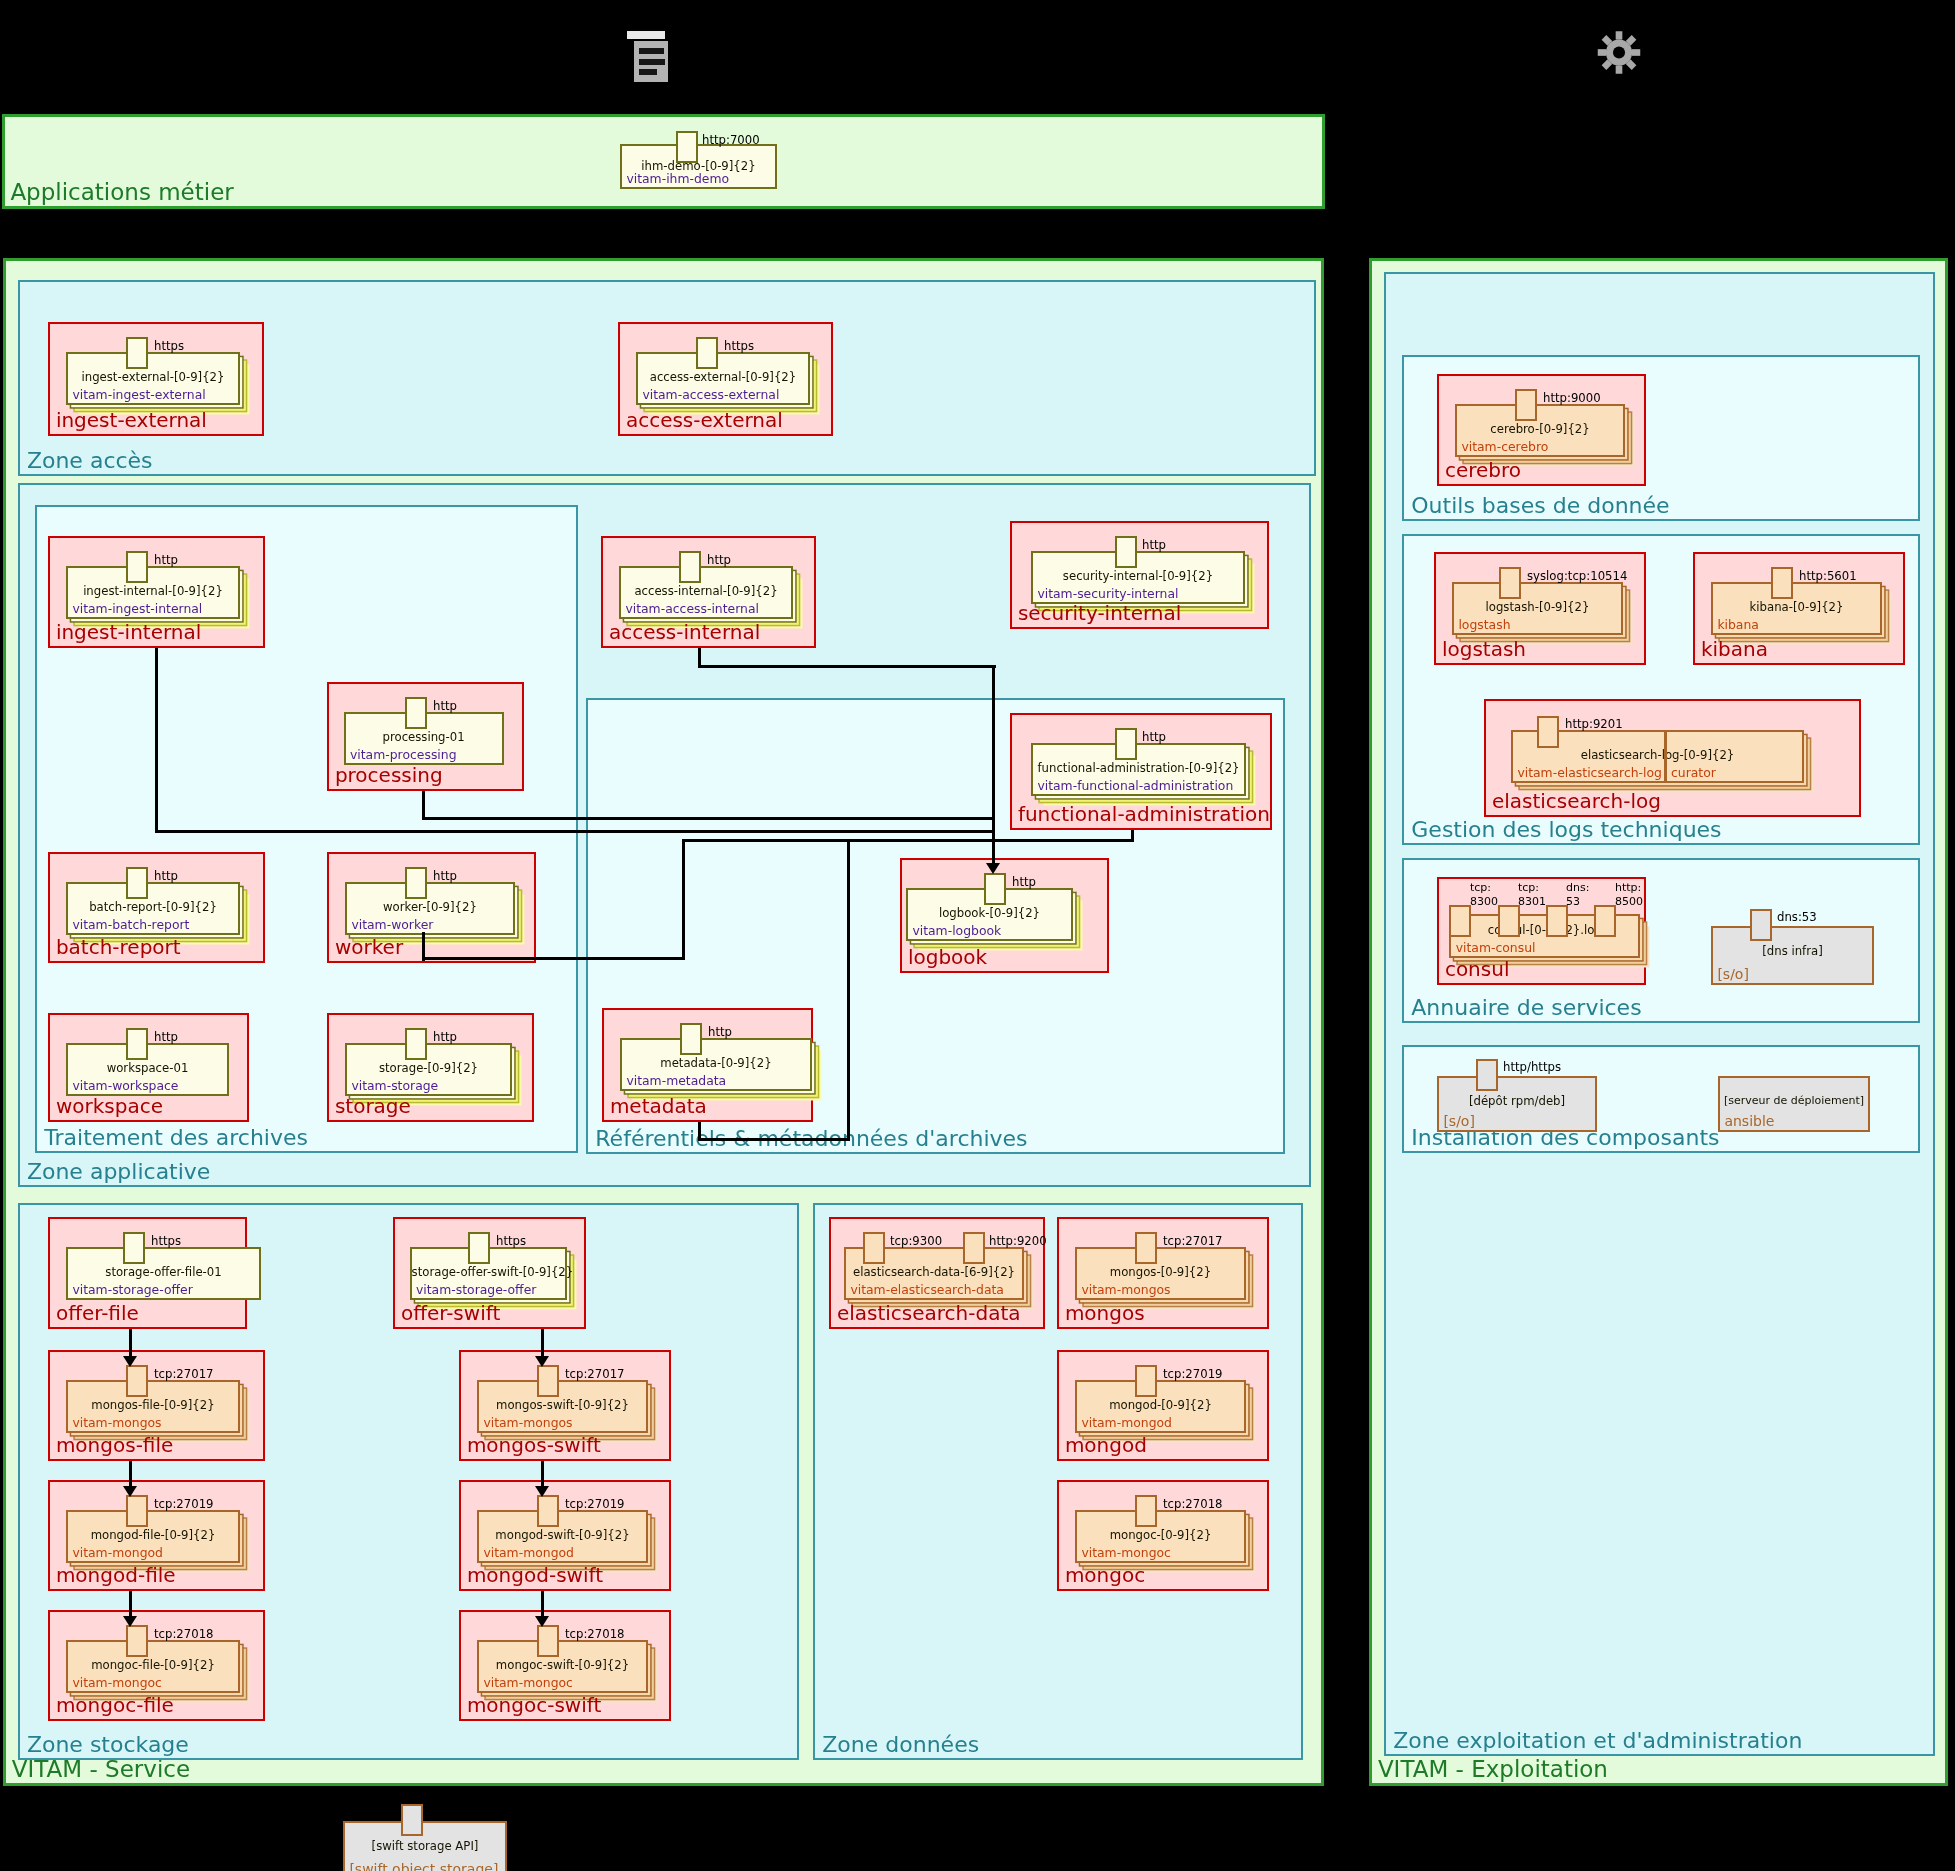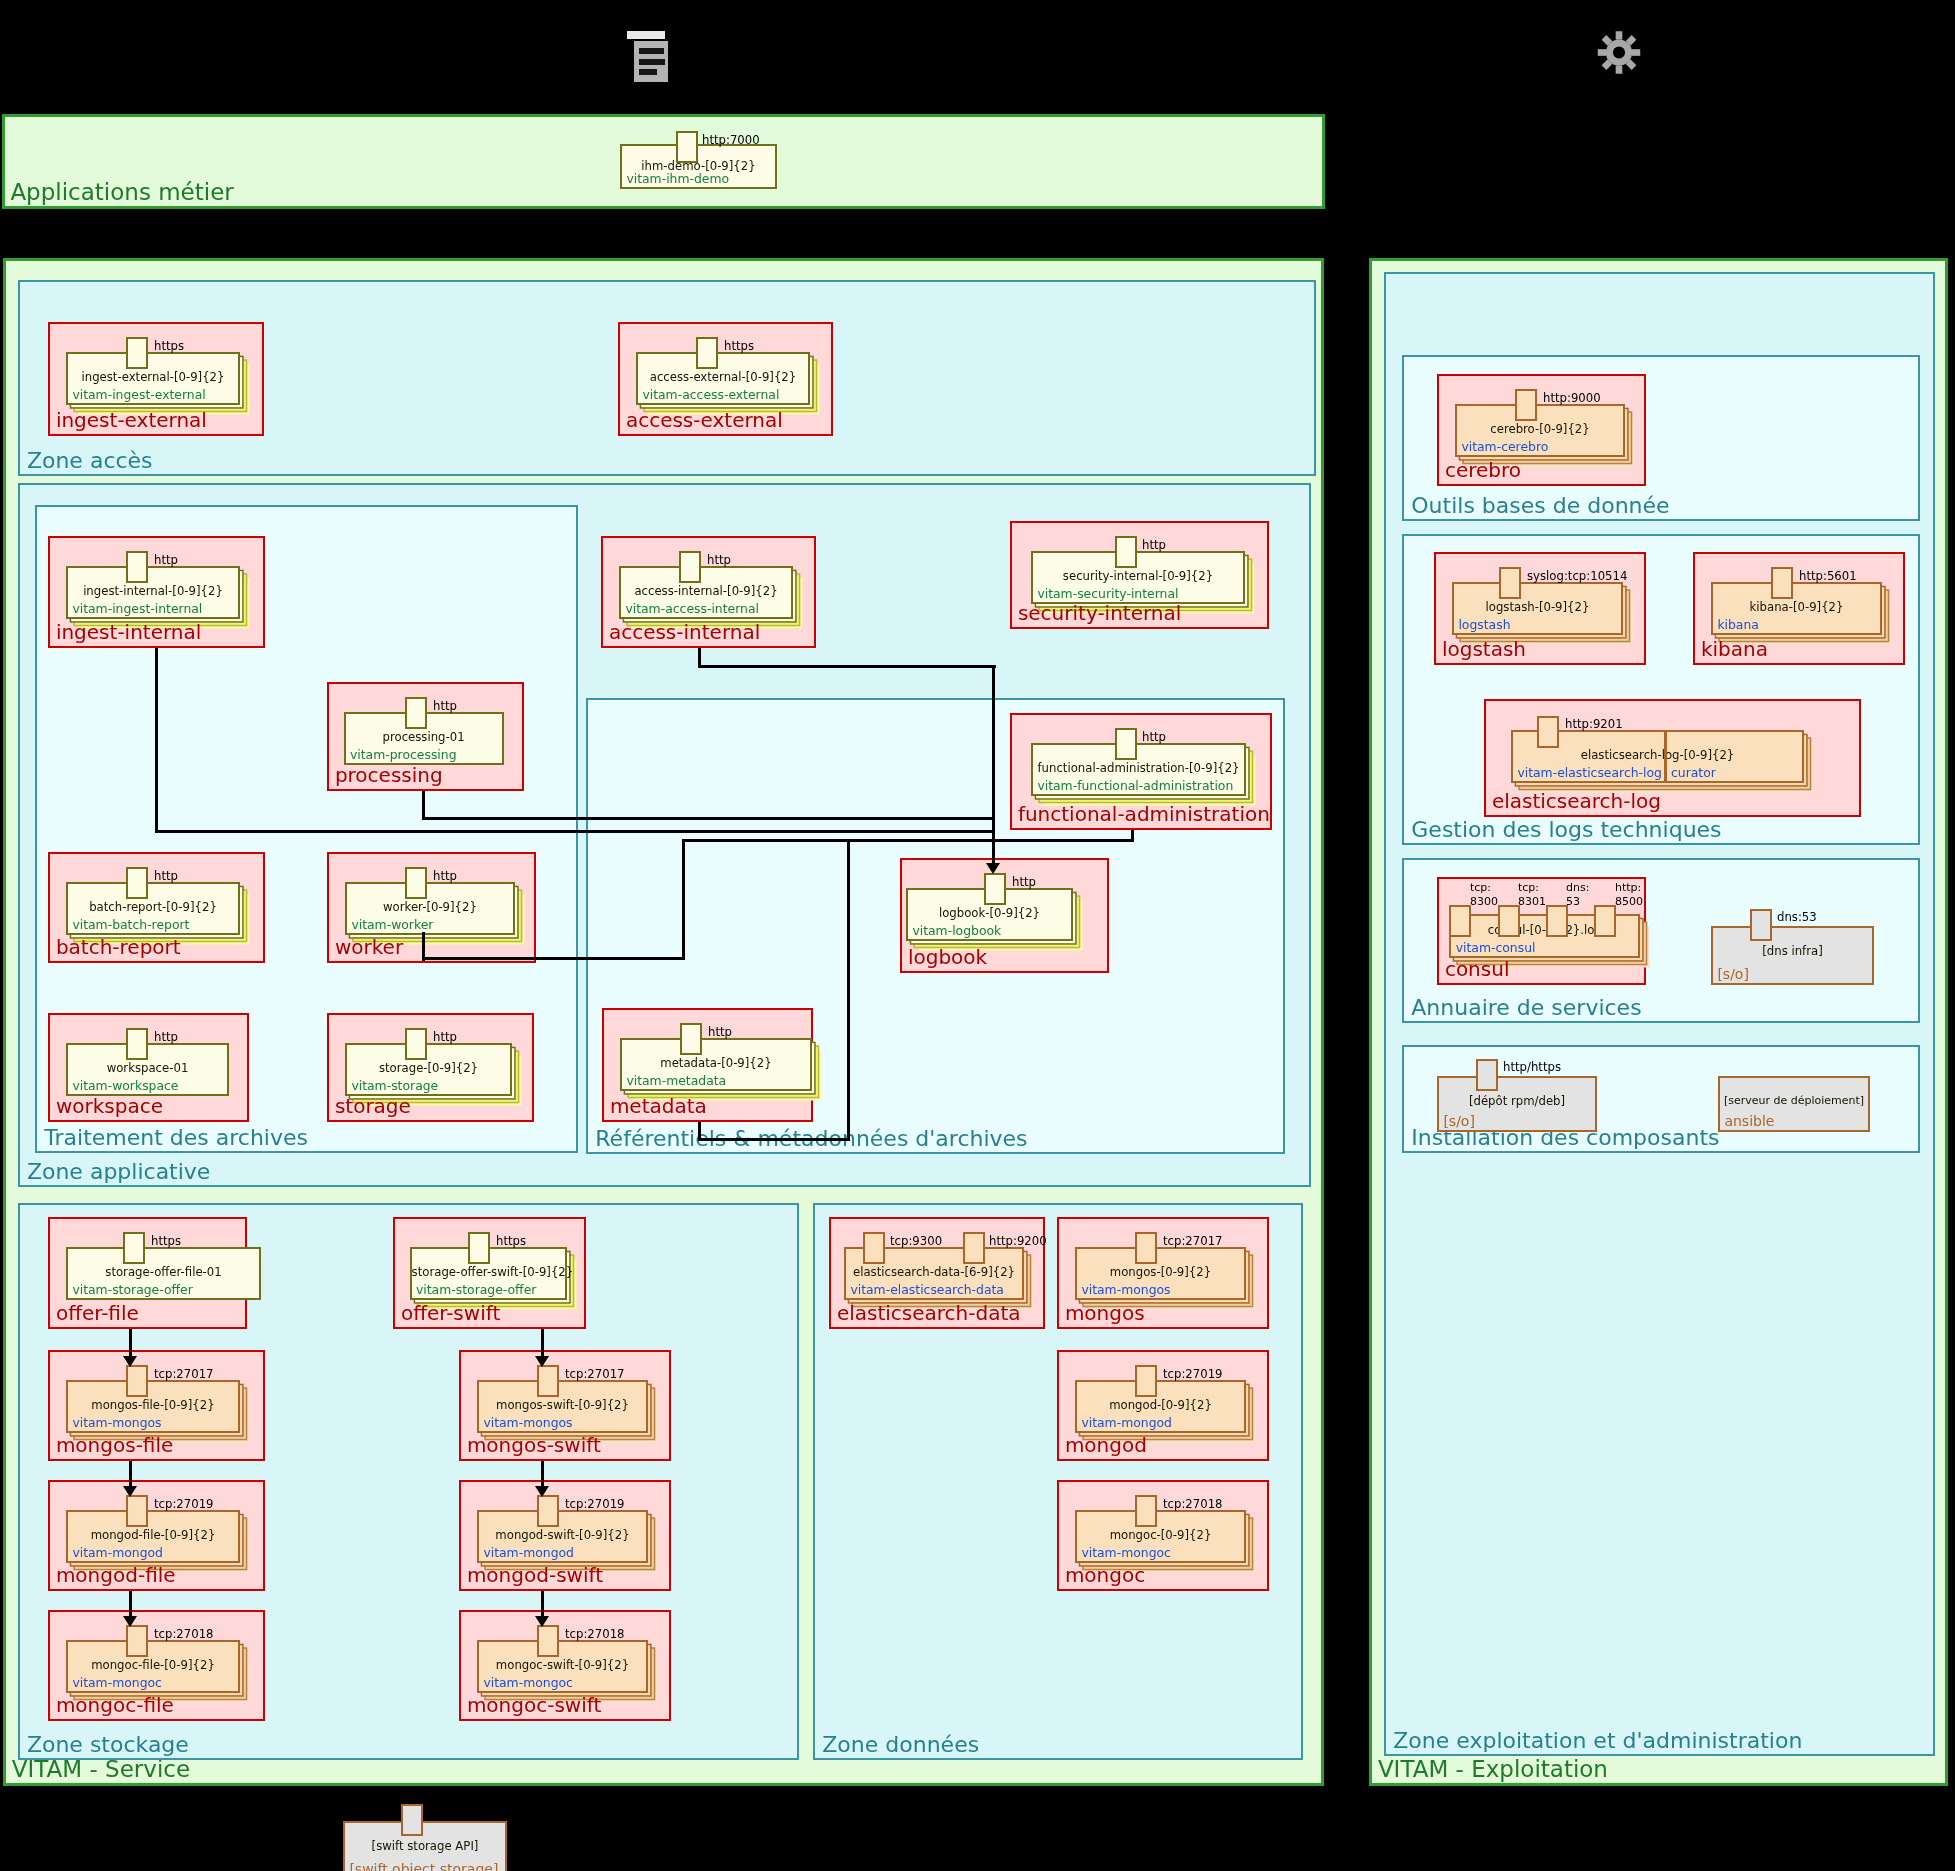--- a/index.html
+++ b/index.html
@@ -13,22 +13,22 @@
   .zlabel{position:absolute;left:7.3px;bottom:1.5px;font-size:22px;color:#26808f;white-space:nowrap;margin-top:36px;}
   .zlabel-g{position:absolute;left:5.9px;bottom:1.5px;font-size:23px;color:#1d7a28;white-space:nowrap;}
   .cbox{position:absolute;background:#ffd9d9;border:2.9px solid #cc0000;}
   .rlabel{position:absolute;left:5.9px;bottom:2.2px;font-size:20px;color:#a60000;white-space:nowrap;}
   .card{position:absolute;background:#fdfce6;border:2.9px solid #70701a;}
   .card.orange{background:#fbe0bd;border-color:#a9662a;}
   .card.gray{position:absolute;background:#e3e3e3;border:2.9px solid #a9662a;}
   .stack{box-shadow:3.7px 3.7px 0 -1.5px #fdfce6,3.7px 3.7px 0 0 #70701a,7.3px 7.3px 0 -1.5px #f2f276,7.3px 7.3px 0 0 #b9b932,11px 11px 0 -1.5px #fafaae;}
   .ostack{box-shadow:3.7px 3.7px 0 -1.5px #f7d9af,3.7px 3.7px 0 0 #a9662a,7.3px 7.3px 0 -1.5px #f0cf9f,7.3px 7.3px 0 0 #bb8047,11px 11px 0 -1.5px #f5e3c8;}
   .cname{position:absolute;left:0;right:0;top:16px;text-align:center;font-size:11.7px;color:#141400;white-space:nowrap;}
-  .csub{position:absolute;left:4.4px;bottom:0.7px;font-size:12.4px;color:#15803d;white-space:nowrap;}
-  .card.orange .csub{color:#1d4ed8;}
+  .csub{position:absolute;left:4.4px;bottom:0.7px;font-size:12.4px;color:#4c1d95;white-space:nowrap;}
+  .card.orange .csub{color:#c2410c;}
   .card.gray .cname{top:16px;}
   .card.gray .csub{color:#a9662a;font-size:14px;}
   .port{position:absolute;width:22px;height:32px;background:#fdfce6;border:2.9px solid #70701a;}
   .port.oport{background:#fbe0bd;border-color:#a9662a;}
   .port.gport{background:#e3e3e3;border-color:#a9662a;}
   .plabel{position:absolute;font-size:11.7px;color:#000;white-space:nowrap;}
   .plabel2{position:absolute;font-size:11px;line-height:14px;color:#000;white-space:nowrap;}
   .vdiv{position:absolute;top:0;bottom:0;width:2.9px;background:#a9662a;}
   .ln{position:absolute;background:#000;}
   .arr{position:absolute;width:0;height:0;border-left:7.3px solid transparent;border-right:7.3px solid transparent;border-top:11.7px solid #000;}

